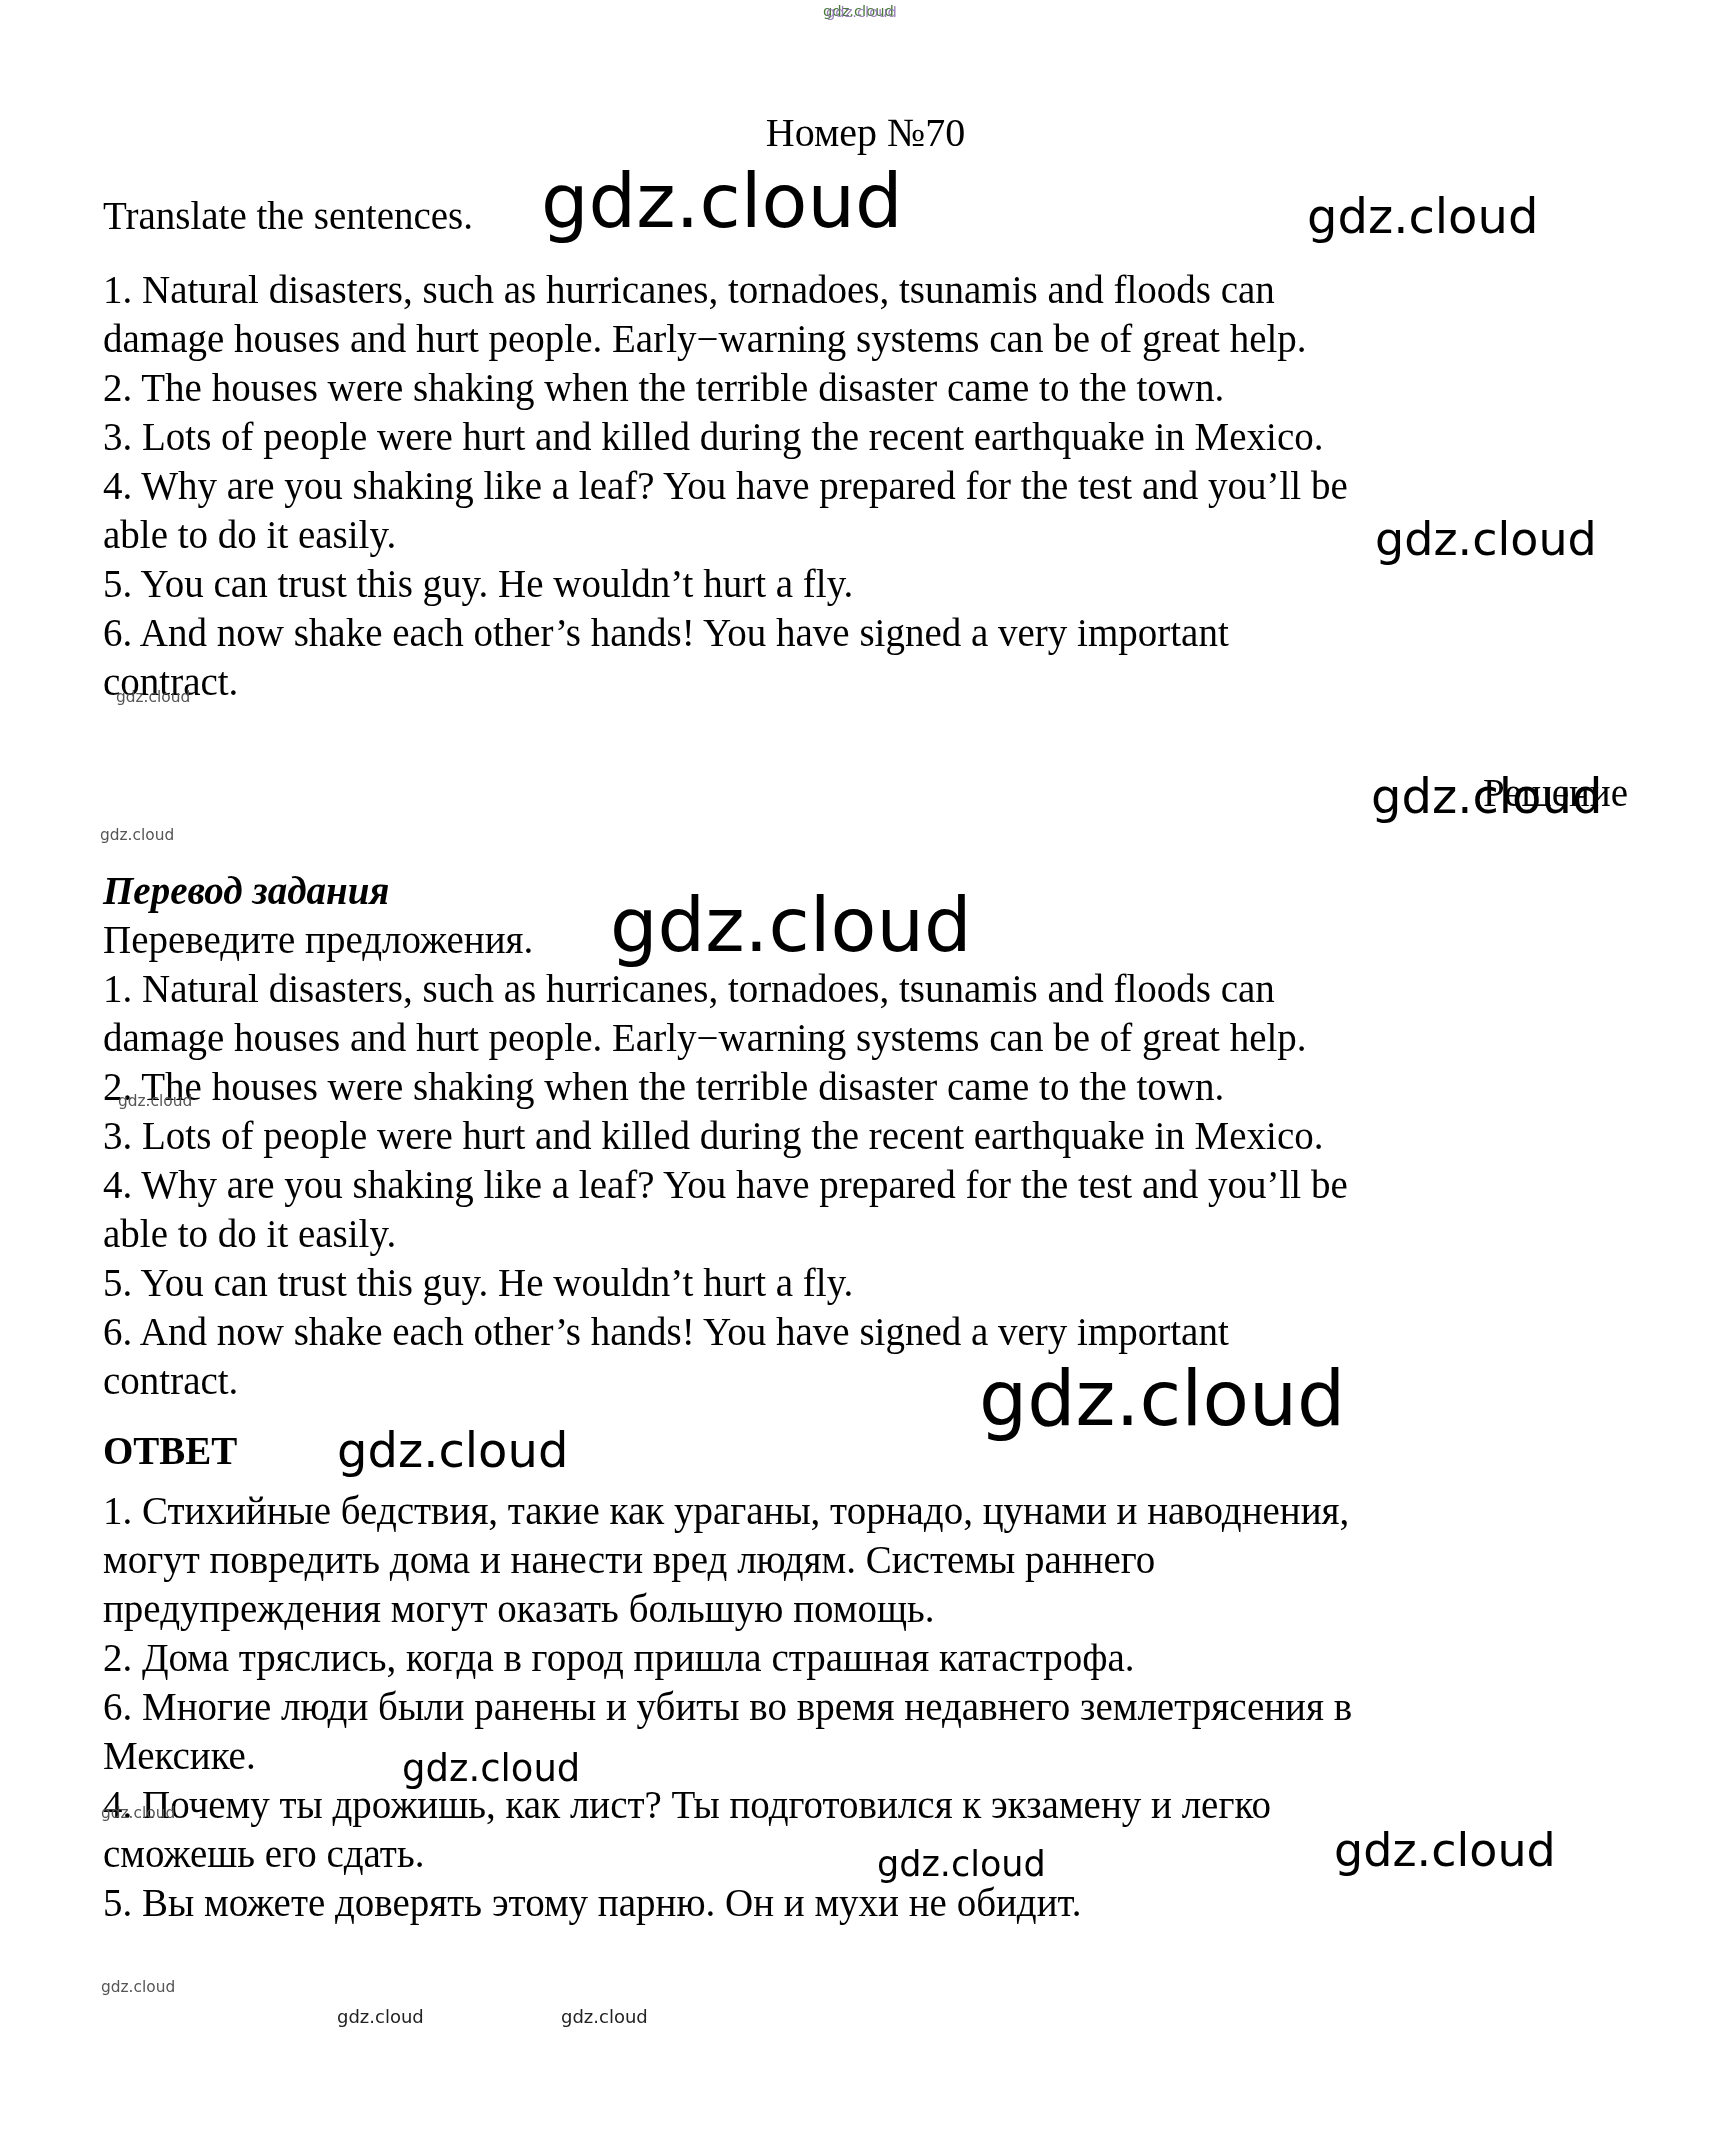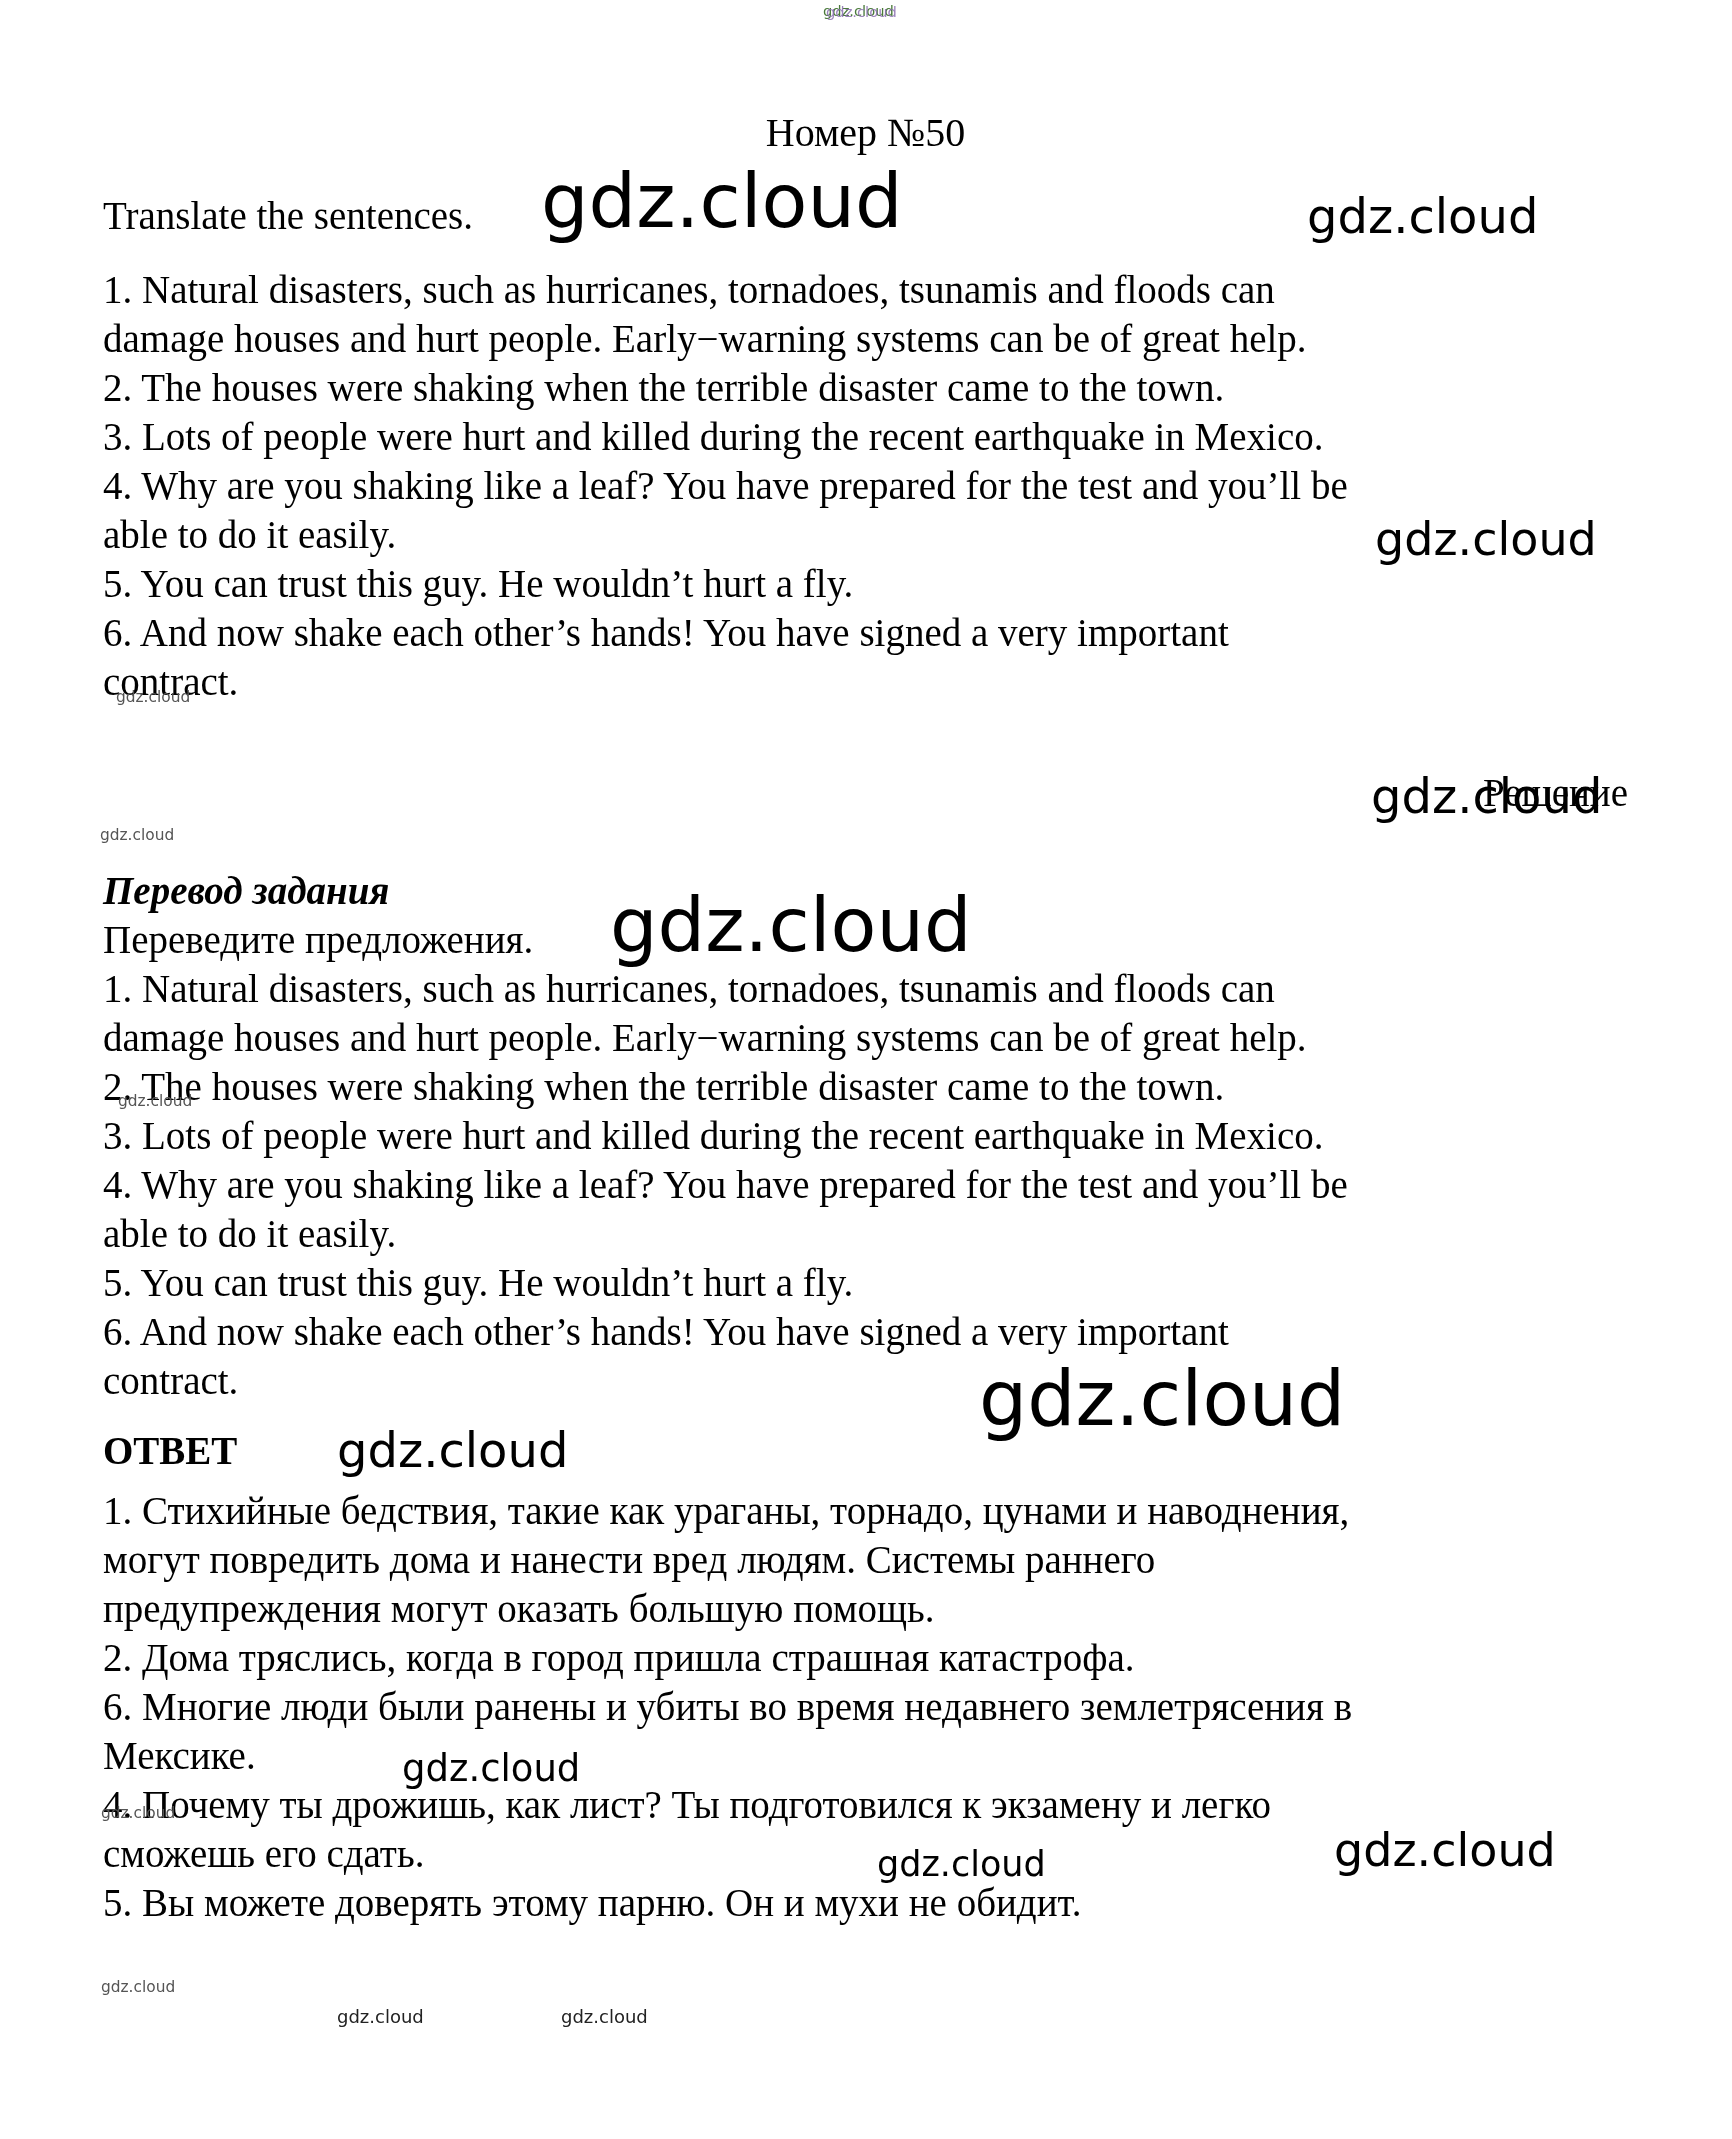--- a/index.html
+++ b/index.html
@@ -55,21 +55,21 @@
   .wm-tiny-4 { left: 101px;  top: 1806px; font-size: 15.4px; color: #555; }
   .wm-tiny-5 { left: 101px;  top: 1980px; font-size: 15.4px; color: #555; }
   .wm-small-1{ left: 337px;  top: 2008px; font-size: 18px; color: #222; }
   .wm-small-2{ left: 561px;  top: 2008px; font-size: 18px; color: #222; }
 </style>
 </head>
 <body>
 
 <div class="content">
 
-  <h1 class="doc-title">Номер №50</h1>
+  <h1 class="doc-title">Номер №70</h1>
 
   <p class="intro">Translate the sentences.</p>
 
   <div class="sentences first">
     <div class="sentence">
       <div class="line">1. Natural disasters, such as hurricanes, tornadoes, tsunamis and floods can</div>
       <div class="line">damage houses and hurt people. Early−warning systems can be of great help.</div>
     </div>
     <div class="sentence">
       <div class="line">2. The houses were shaking when the terrible disaster came to the town.</div>

